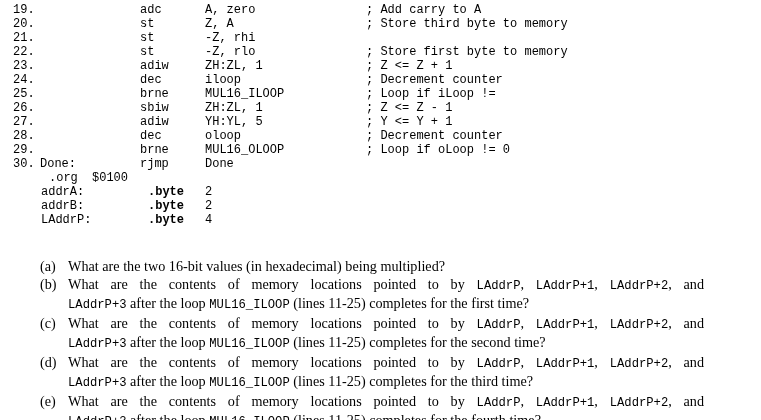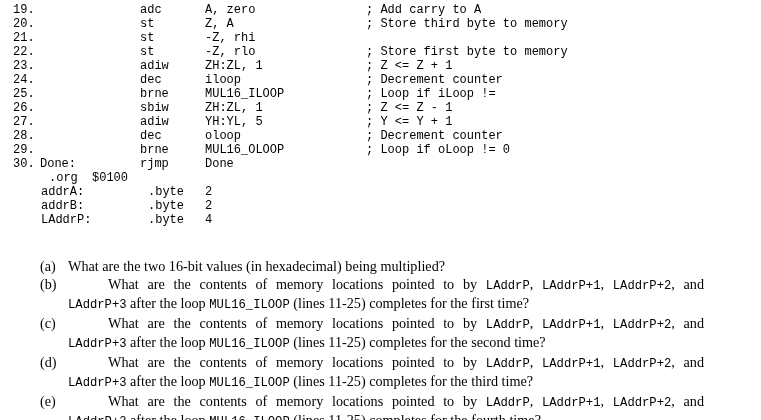--- a/index.html
+++ b/index.html
@@ -8,26 +8,26 @@
   .cl { position:relative; height:14px; font-family:"Liberation Mono", monospace; font-size:12px; line-height:14px; white-space:pre; }
   .cl span { position:absolute; top:0; }
   .num { left:13px; }
   .lbl { left:40px;text-align:right; }
   .mn { left:140px; }
   .op { left:205px; }
   .cm { left:366px; }
   .dlbl { left:41px; }
   .dorg { left:41px;margin-left:8px; }
   .dorgv { left:92px; }
-  .dmn { left:148px; }
+  .dmn { left:148px;font-weight:bold; }
   .dop { left:205px; }
   .qs { position:absolute; left:40px; top:258px; width:664px; font-family:"Liberation Serif", serif; font-size:14.2px; line-height:17.5px; }
   .q { position:relative; padding-left:28px; }
   .q .tag { position:absolute; left:0; top:0; }
-  .q .line1 { text-align:justify; text-align-last:justify; display:block;margin-left:40px; }
+  .q .line1 { text-align:justify; text-align-last:justify; display:block; }
   .q .line2 { display:block; }
   .mono { font-family:"Liberation Mono", monospace; font-size:12.2px; }
 </style>
 </head>
 <body>
 
 <div class="code">
   <div class="cl"><span class="num">19.</span><span class="mn">adc</span><span class="op">A, zero</span><span class="cm">; Add carry to A</span></div>
   <div class="cl"><span class="num">20.</span><span class="mn">st</span><span class="op">Z, A</span><span class="cm">; Store third byte to memory</span></div>
   <div class="cl"><span class="num">21.</span><span class="mn">st</span><span class="op">-Z, rhi</span></div>

